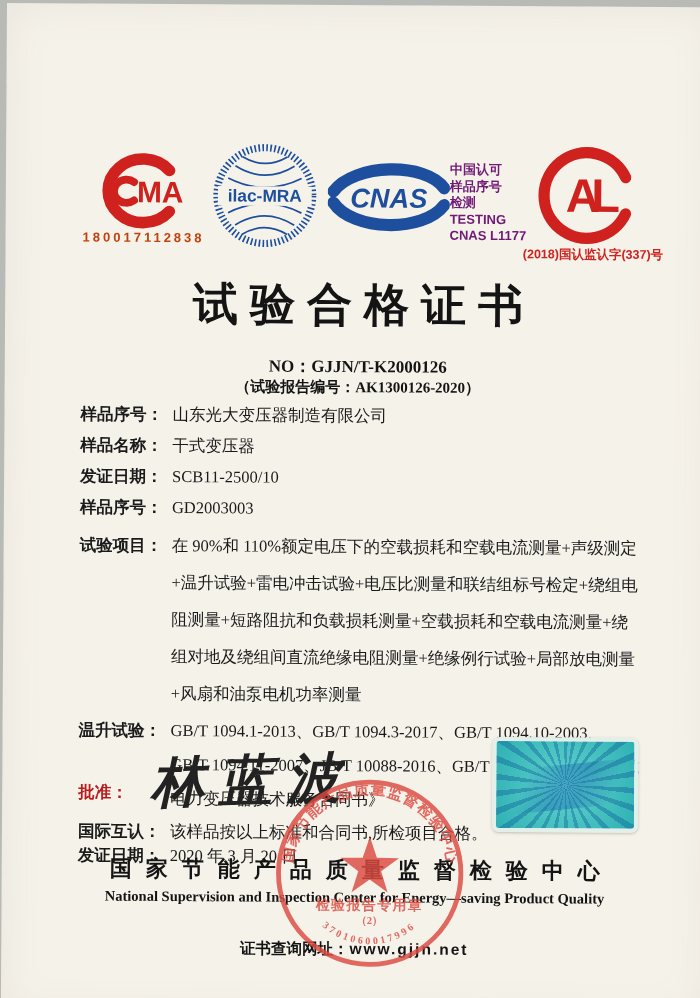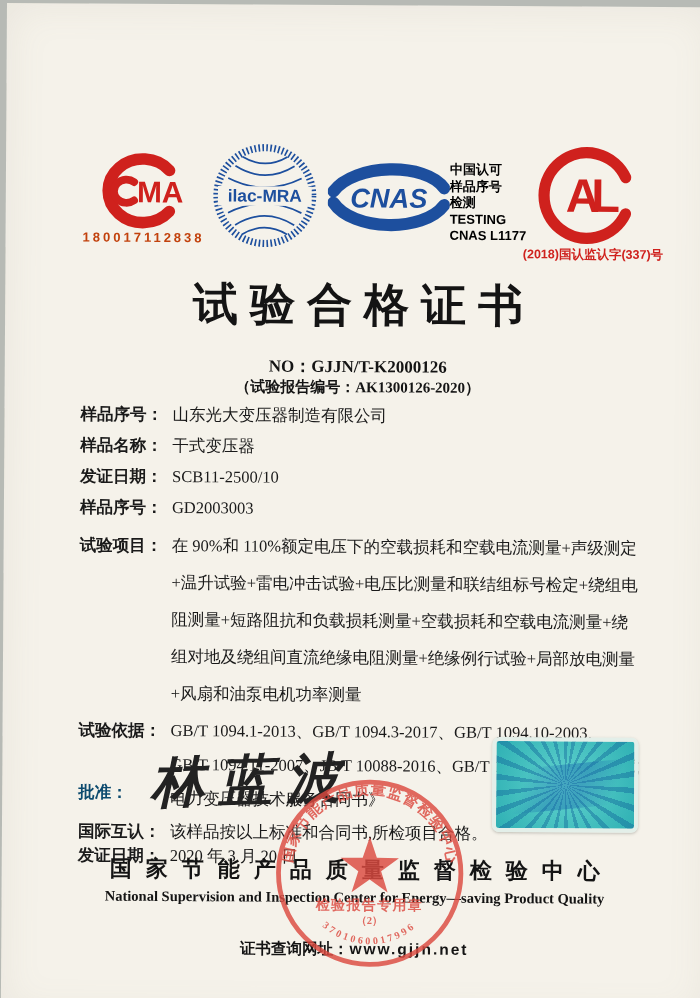--- a/index.html
+++ b/index.html
@@ -12,21 +12,21 @@
     box-shadow:inset 0 0 40px rgba(150,140,120,.12);
   }
   
   .logo { position:absolute; }
   .cma-logo   { left:84px;  top:148px; }
   .cma-number { position:absolute; left:76px; top:226px; width:124px; text-align:center;
                 color:#c2410c; font-weight:bold; font-size:13px; letter-spacing:3px;
                 font-family:"Liberation Sans",sans-serif; }
   .ilac-logo  { left:206px; top:138px; }
   .cnas-logo  { left:322px; top:152px; }
-  .cnas-caption { position:absolute; left:444px; top:156px; color:#000000;
+  .cnas-caption { position:absolute; left:444px; top:156px; color:#701a75;
                   font-family:"Liberation Sans",sans-serif; font-weight:bold;
                   font-size:13px; line-height:16.5px; }
   .cal-logo   { left:530px; top:136px; }
   .cal-caption { position:absolute; left:500px; top:240px; width:175px; text-align:center;
                  color:#cf211d; font-weight:bold; font-size:12.5px;
                  font-family:"Liberation Sans",sans-serif; }
   
   .title { position:absolute; left:0; top:270px; width:100%; text-align:center;
            font-size:45px; font-weight:bold; letter-spacing:12px; padding-left:12px;
            color:#141414; }
@@ -37,21 +37,21 @@
   
   .fields { position:absolute; left:76px; top:399px; width:562px; color:#1a1a1a; }
   .row { display:flex; font-size:16.5px; line-height:24px; margin-bottom:7px; }
   .row .lab { flex:0 0 90px; font-weight:600; white-space:nowrap; }
   .row .val { flex:1; padding-left:2px; }
   .row.multi       { line-height:37px; margin-bottom:2px; }
   .row.multi .lab  { line-height:37px; }
   .row.basis       { line-height:34px; margin-bottom:4px; }
   .row.tight       { line-height:24px; margin-bottom:0; }
   
-  .approve-label { position:absolute; left:76px; top:778px; font-size:16.5px; font-weight:600; color:#0c4a6e; }
+  .approve-label { position:absolute; left:76px; top:778px; font-size:16.5px; font-weight:600; color:#b91c1c; }
   .signature { position:absolute; left:148px; top:740px; font-size:54px; font-weight:600;
                font-style:italic; letter-spacing:14px; color:#222;
                transform:rotate(-2deg); }
   
   .sticker { position:absolute; left:490px; top:731px; width:146px; height:95px;
              border-radius:7px; border:4px solid #e3efe9;
              background:
                repeating-conic-gradient(from 8deg at 50% 50%,
                  rgba(10,90,150,.38) 0deg 5deg, rgba(0,0,0,0) 5deg 14deg),
                radial-gradient(circle at 50% 50%, #63d2cf 0%, #45c0bf 55%, #2fb0b4 100%);
@@ -140,21 +140,21 @@
       </div>
       <div class="row">
         <span class="lab">样品序号：</span>
         <span class="val">GD2003003</span>
       </div>
       <div class="row multi">
         <span class="lab">试验项目：</span>
         <span class="val">在 90%和 110%额定电压下的空载损耗和空载电流测量+声级测定+温升试验+雷电冲击试验+电压比测量和联结组标号检定+绕组电阻测量+短路阻抗和负载损耗测量+空载损耗和空载电流测量+绕组对地及绕组间直流绝缘电阻测量+绝缘例行试验+局部放电测量+风扇和油泵电机功率测量</span>
       </div>
       <div class="row basis">
-        <span class="lab">试验依据：</span>
+        <span class="lab">温升试验：</span>
         <span class="val">GB/T 1094.1-2013、GB/T 1094.3-2017、GB/T 1094.10-2003、GB/T 1094.11-2007、JB/T 10088-2016、GB/T 10228-2015、《干式电力变压器技术服务合同书》</span>
       </div>
       <div class="row tight">
         <span class="lab">国际互认：</span>
         <span class="val">该样品按以上标准和合同书,所检项目合格。</span>
       </div>
       <div class="row tight">
         <span class="lab">发证日期：</span>
         <span class="val">2020 年 3 月 20 日</span>
       </div>

